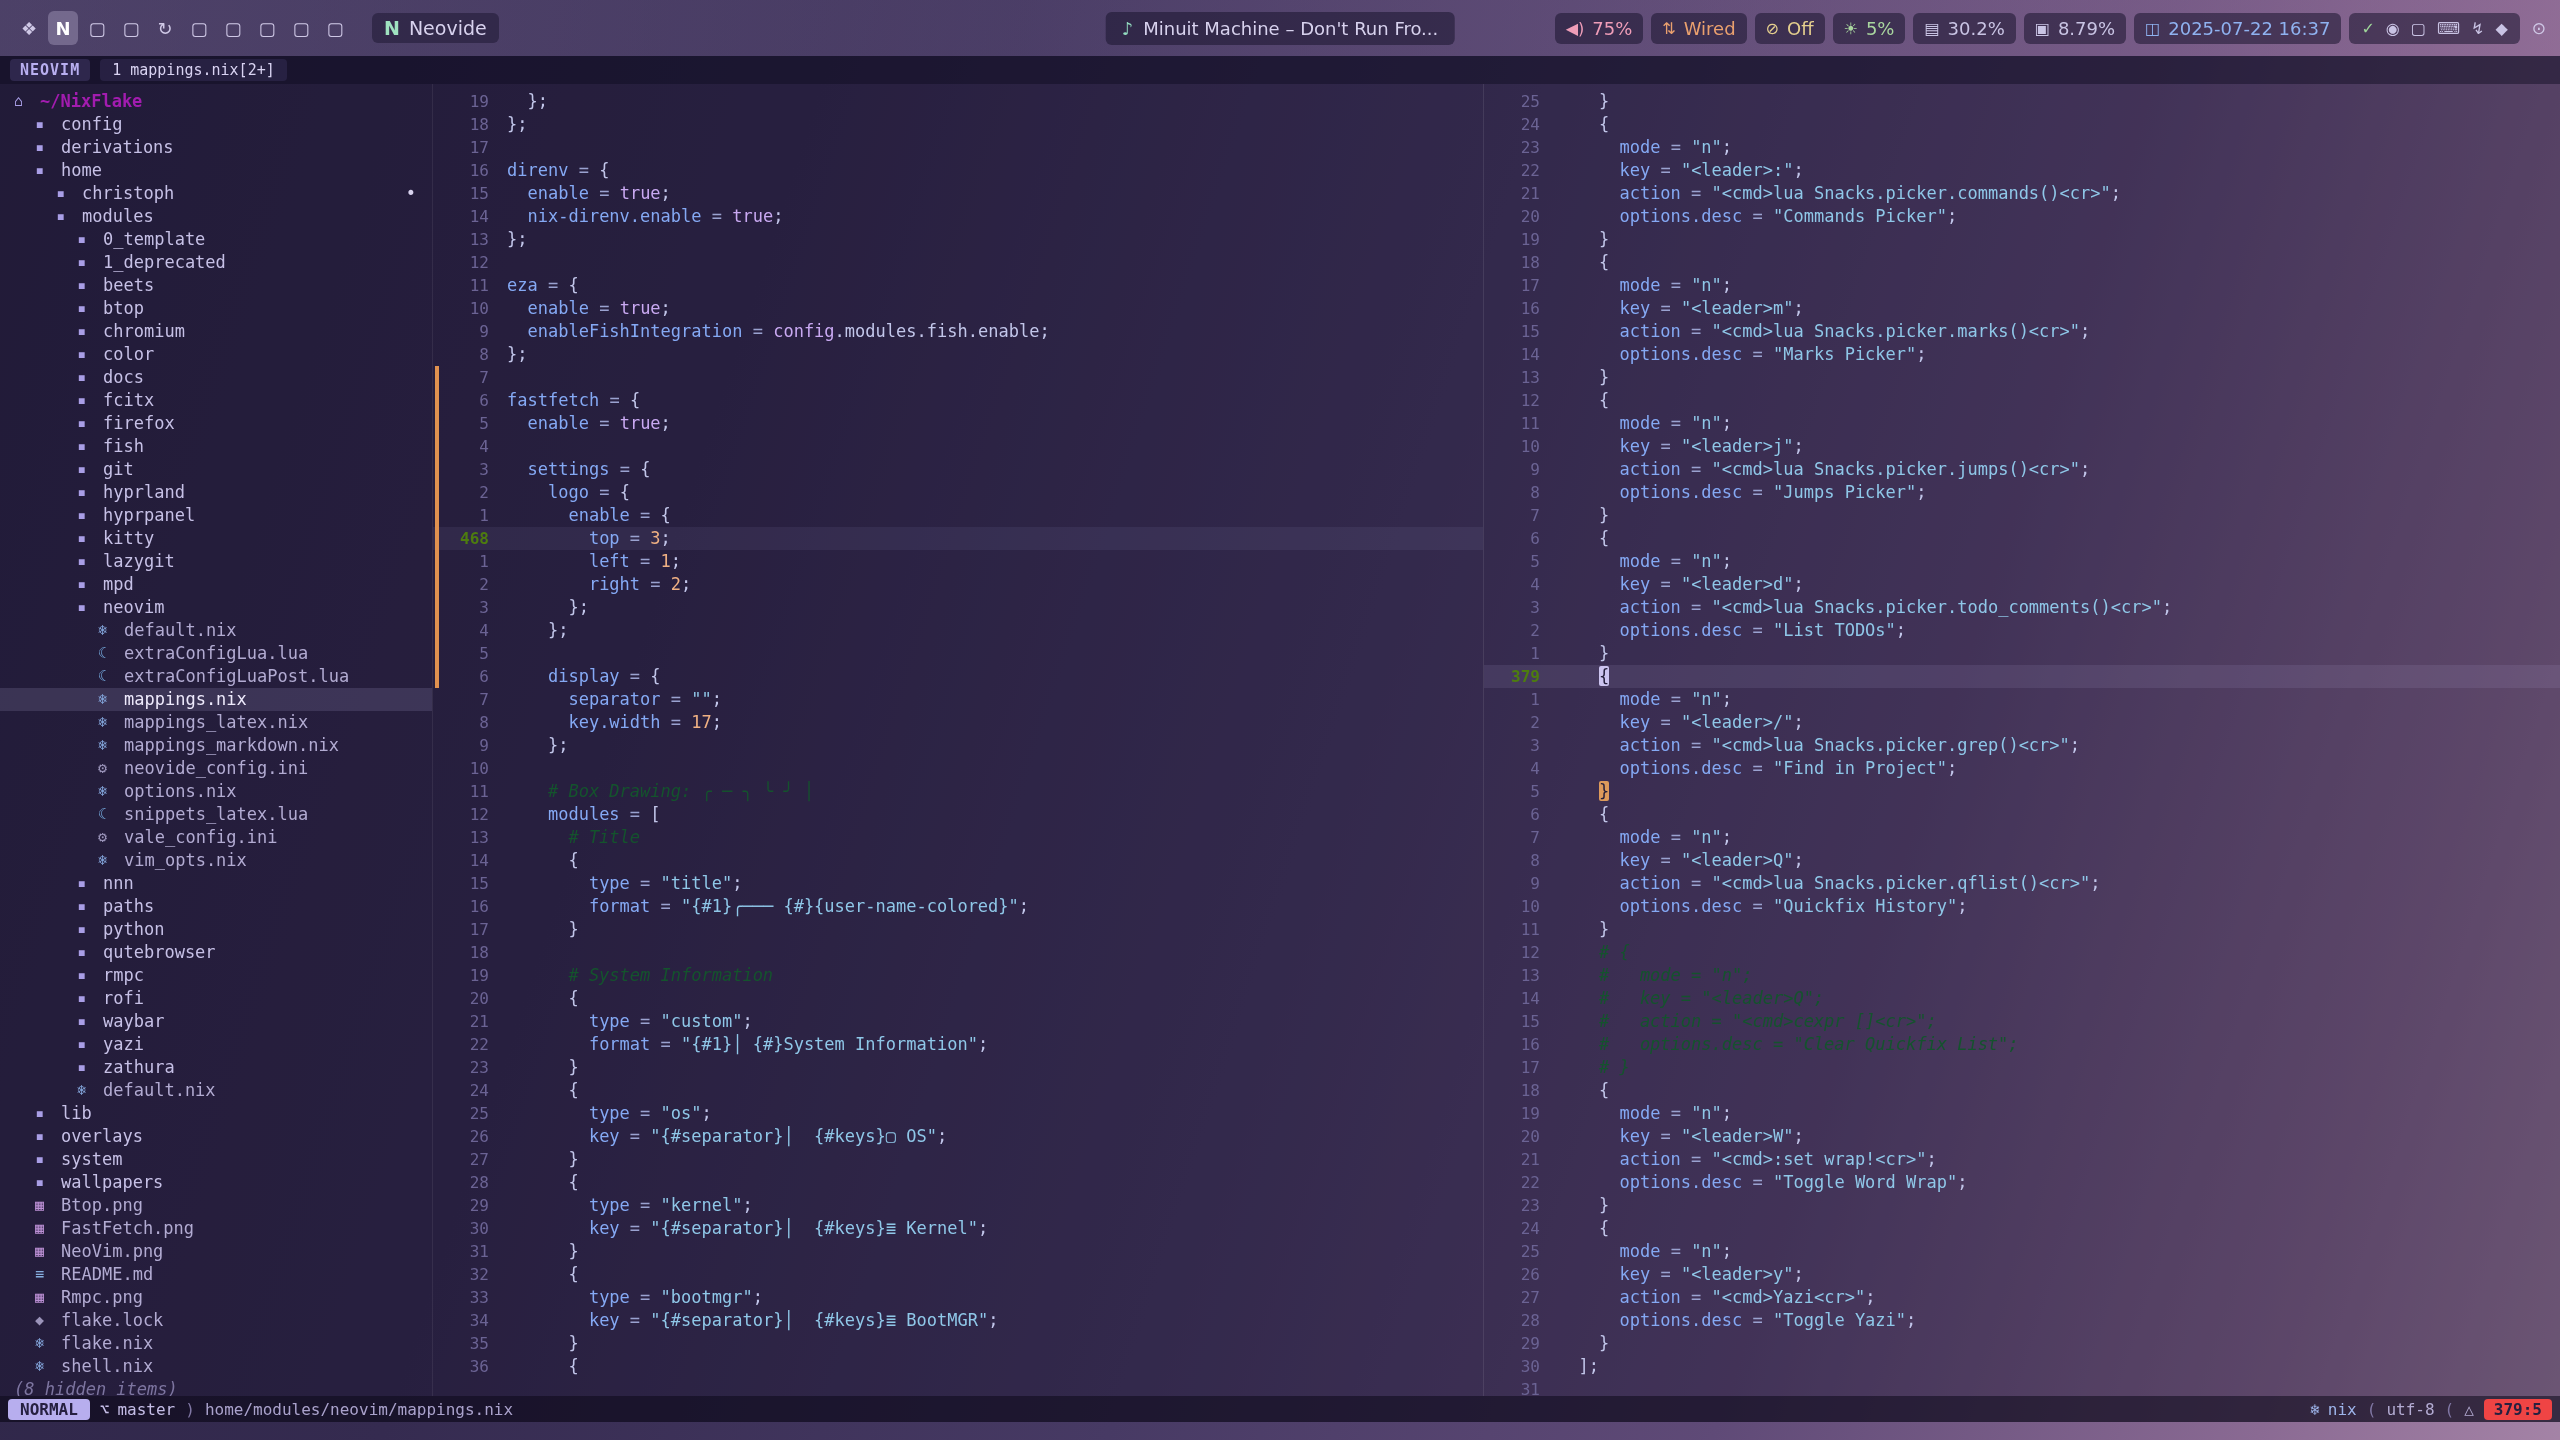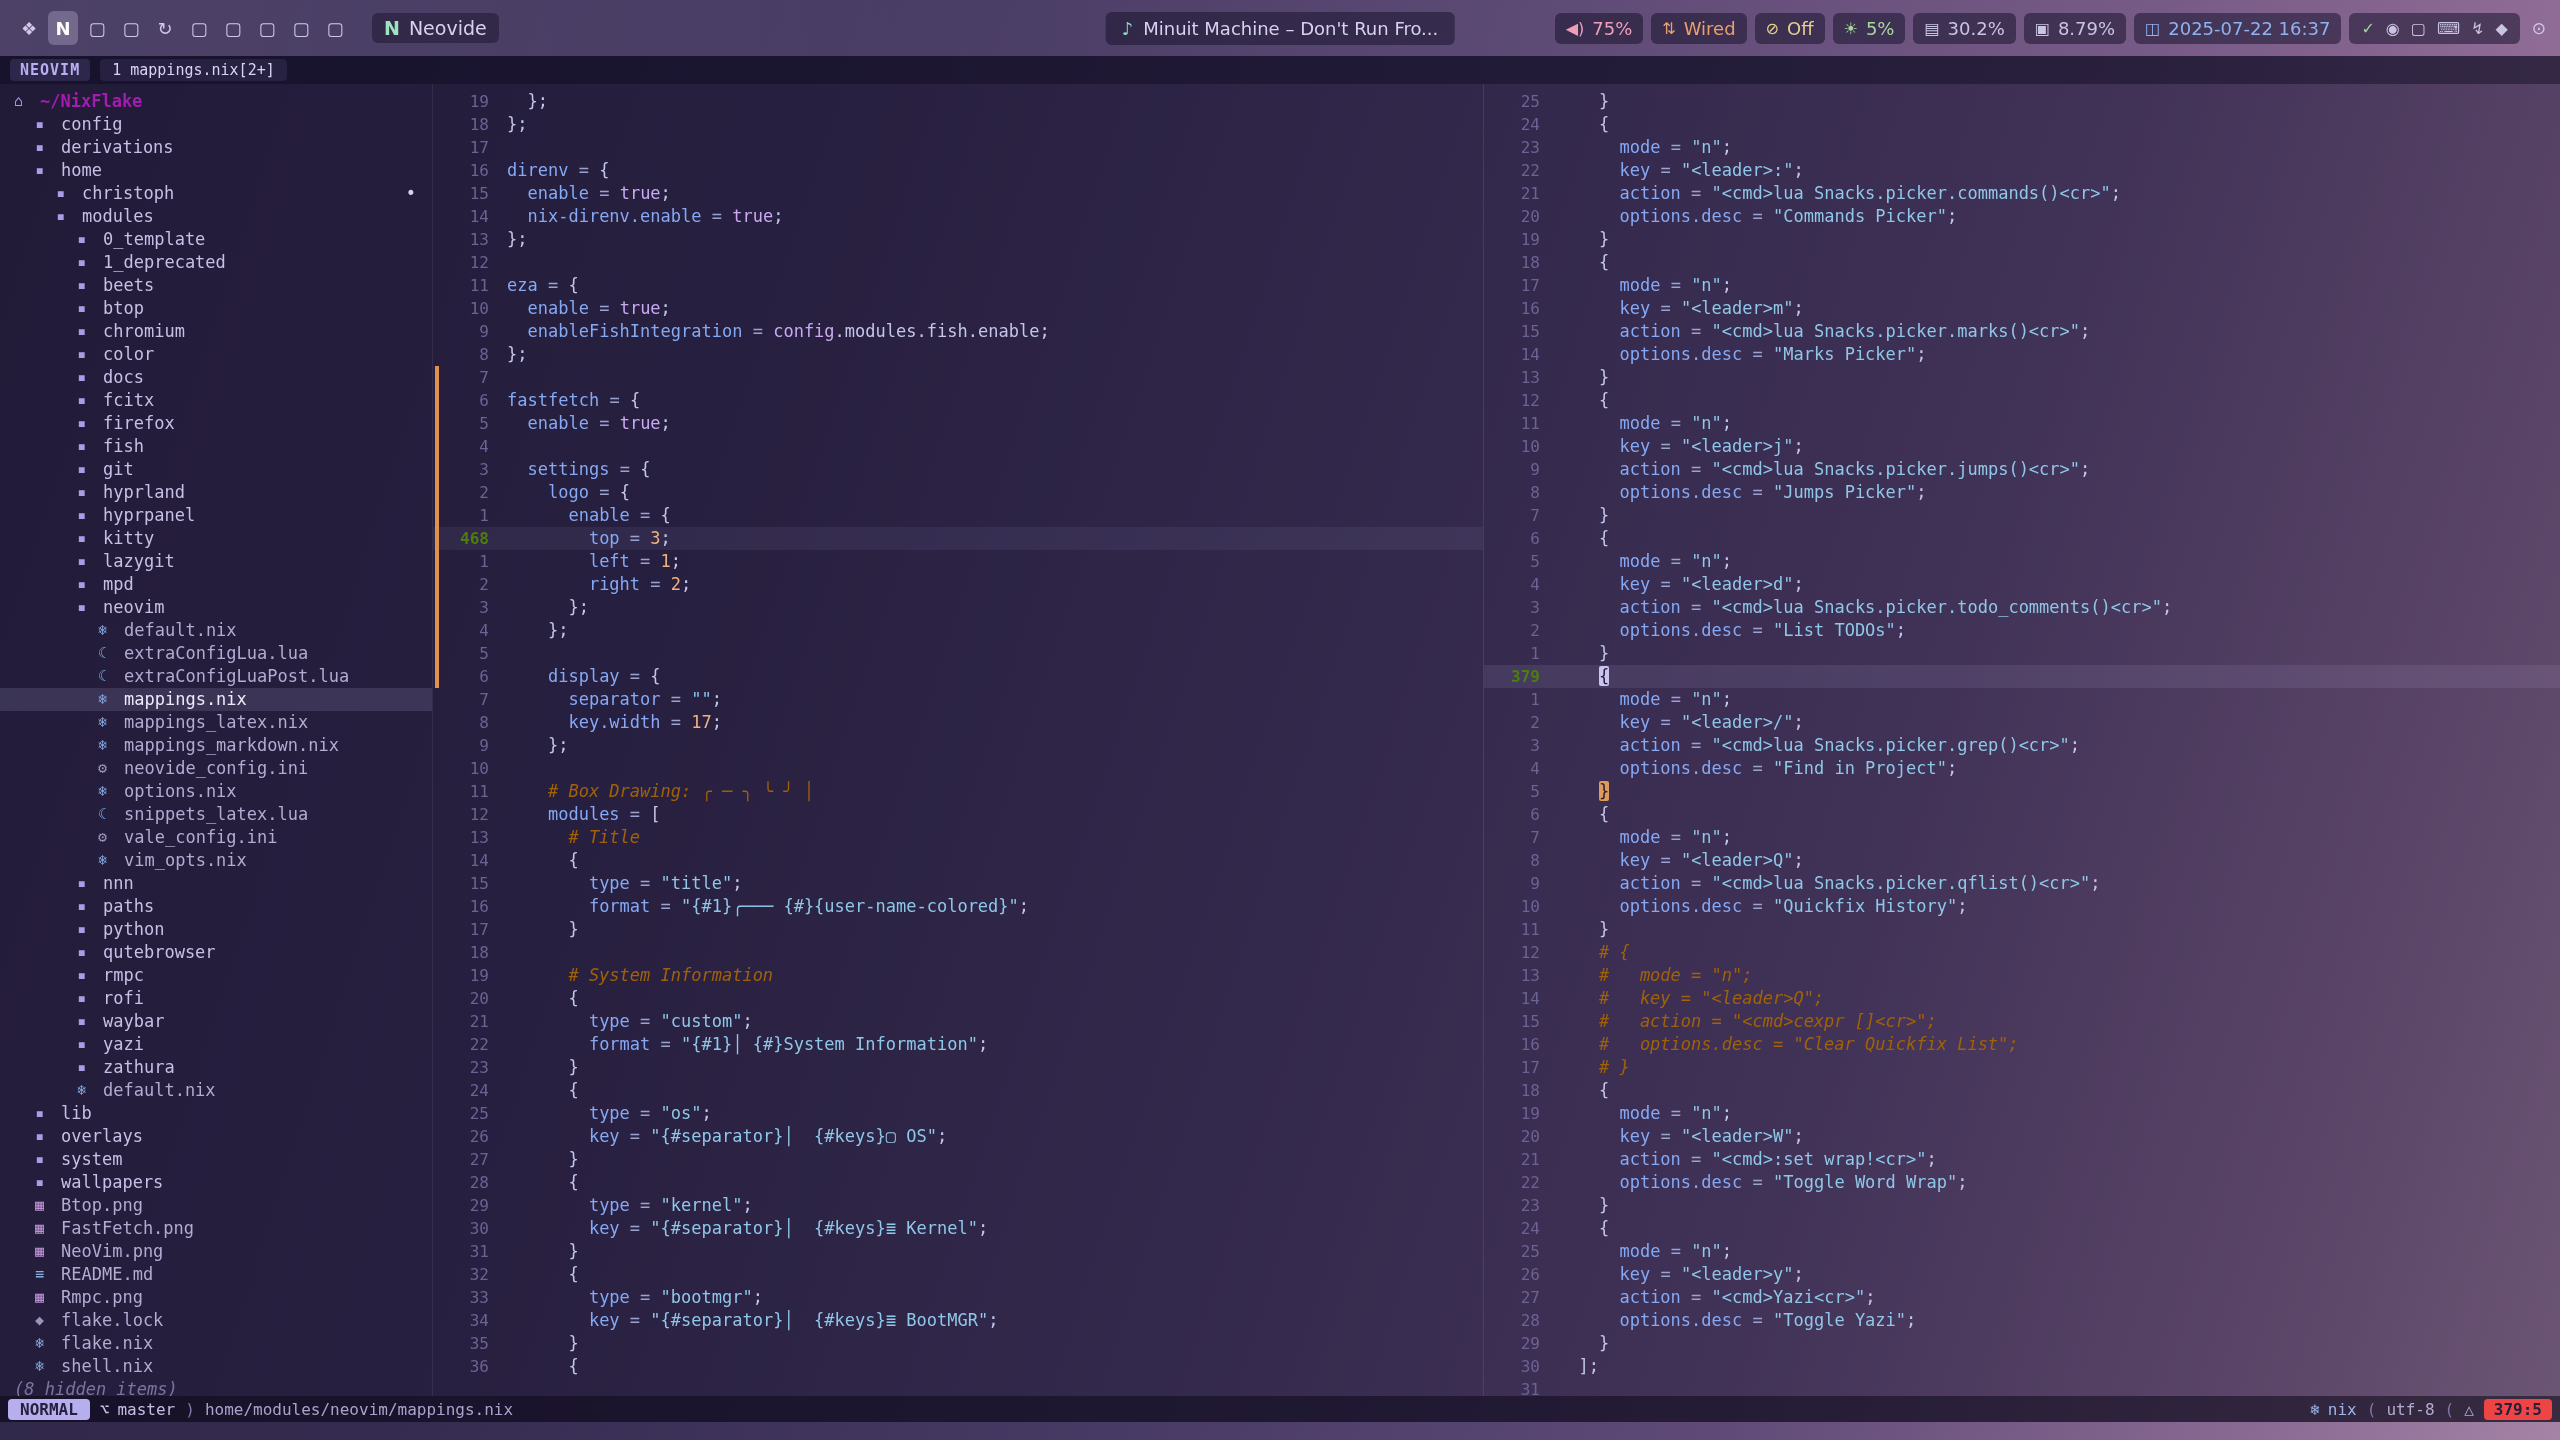--- a/index.html
+++ b/index.html
@@ -50,21 +50,21 @@
   .cl.sgn::before{content:"";position:absolute;left:2px;top:0;bottom:0;width:4px;background:#e0914f}
   .ln{flex:none;width:56px;text-align:right;color:#6b6394;font-size:16px;line-height:23px}
   .lncur{color:#4d7c0f;font-weight:bold}
   .cd{white-space:pre;padding-left:18px;line-height:23px;color:#c2c6ea}
   .tk-pln{color:#c2c6ea}
   .tk-attr{color:#85a9f4}
   .tk-op{color:#9aa2d0}
   .tk-str{color:#8fc7e8}
   .tk-num{color:#efb083}
   .tk-kw{color:#c9a9f2}
-  .tk-com{color:#a16207;font-style:italic}
+  .tk-com{color:#14532d;font-style:italic}
   .cursor{background:#ccc4f0;color:#231d3a;border-radius:2px}
   .match{background:#dd9a5b;color:#231d3a;border-radius:2px}
   
   .statusline{height:26px;display:flex;align-items:center;gap:10px;padding:0 8px;background:rgba(12,9,26,0.55);font-family:"DejaVu Sans Mono",monospace;font-size:16px;color:#b3abd2}
   .chip-mode{background:#b7aeee;color:#262040;font-weight:bold;border-radius:4px;padding:1px 12px}
   .sl-branch{color:#c4bde6;display:flex;gap:8px;align-items:center}
   .sl-sep{color:#8077a4}
   .sl-path{color:#aaa2cc}
   .sl-right{margin-left:auto;display:flex;gap:10px;align-items:center}
   .sl-ft{color:#9db4ea;display:flex;gap:8px;align-items:center}

